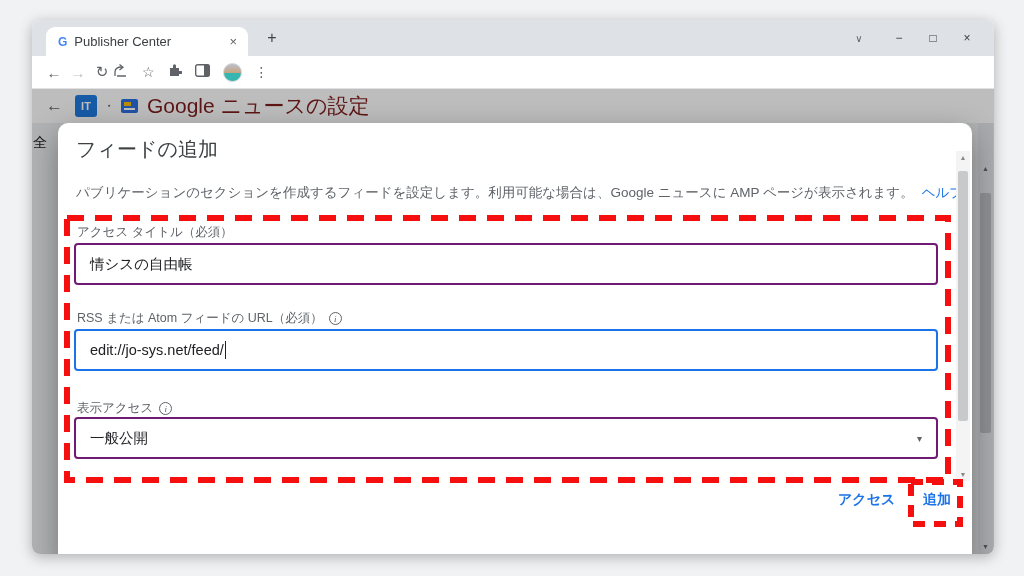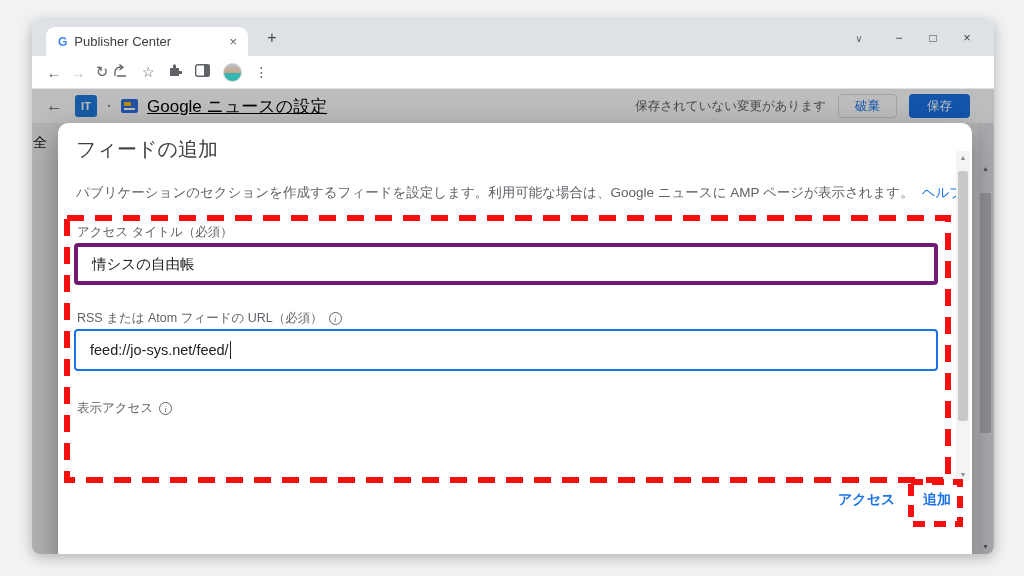--- a/index.html
+++ b/index.html
@@ -39,21 +39,21 @@
   .pagearea { position:relative; height:465px; background:#eef0f2; }
   .pageheader { position:absolute; left:0; top:0; right:0; height:34px; background:#fff;
                 display:flex; align-items:center; padding:0 14px; }
   .back-arrow { font-size:17px; color:#5f6368; margin-right:12px; }
   .pub-logo { width:22px; height:22px; background:#1f7be0; color:#fff; border-radius:3px;
               font-size:11px; font-weight:bold; display:flex; align-items:center; justify-content:center; }
   .dot-sep { margin:0 6px; color:#5f6368; font-size:12px; }
   .news-icon { width:17px; height:14px; background:#2f6fe0; border-radius:2px; position:relative; margin-right:9px; }
   .news-icon:before { content:""; position:absolute; left:3px; top:3px; width:7px; height:4px; background:#fbbc05; }
   .news-icon:after  { content:""; position:absolute; left:3px; top:9px; width:11px; height:2px; background:#fff; }
-  .page-title { font-size:17px; color:#000000;text-decoration:underline; }
+  .page-title { font-size:21px; color:#7f1d1d; }
   .header-right { margin-left:auto; display:flex; align-items:center; gap:12px; }
   .unsaved { font-size:12.5px; color:#5f6368; }
   .btn-discard { height:24px; padding:0 16px; background:#fff; border:1px solid #dadce0; border-radius:4px;
                  color:#1a73e8; font-size:12.5px; display:flex; align-items:center; }
   .btn-save { height:24px; padding:0 18px; background:#1a73e8; border:none; border-radius:4px;
               color:#fff; font-size:12.5px; display:flex; align-items:center; margin-right:10px; }
   .bg-side-text { position:absolute; left:1px; top:45px; font-size:14px; color:#202124; }
   .bg-divider { position:absolute; left:91px; top:34px; bottom:0; width:1px; background:#d4d6d9; }
   .bg-section-heading { position:absolute; left:118px; top:420px; font-size:17px; color:#202124; }
 
@@ -69,21 +69,21 @@
   .modal { position:absolute; left:26px; top:34px; width:914px; height:446px; background:#fff;
            border-radius:10px; box-shadow:0 10px 30px rgba(0,0,0,.35); z-index:10; }
   .modal-title { position:absolute; left:18px; top:13px; font-size:20px; color:#3c4043; }
   .modal-desc { position:absolute; left:18px; top:61px; font-size:13.5px; color:#5f6368; white-space:nowrap; }
   .help-link { color:#1a73e8; margin-left:8px; text-decoration:none; }
   .field-label { position:absolute; left:19px; font-size:12.5px; color:#5f6368; display:flex; align-items:center; gap:6px; }
   .lbl1 { top:101px; } .lbl2 { top:187px;justify-content:space-between; } .lbl3 { top:277px;align-items:center; }
   .info-icon { width:13px; height:13px; border:1px solid #5f6368; border-radius:50%; font-size:9px;
                color:#5f6368; display:inline-flex; align-items:center; justify-content:center;
                font-family:"Liberation Serif","DejaVu Serif",serif; font-style:italic; }
-  .input { position:absolute; left:16px; width:864px; height:42px; border:4px solid #701a75; border-radius:4px;
+  .input { position:absolute; left:16px; width:864px; height:42px; border:2px solid #701a75; border-radius:4px;
            background:#fff; font-size:14.5px; color:#202124; display:flex; align-items:center; padding:0 14px; }
   .inp1 { top:120px; }
   .inp2 { top:206px; border:2px solid #1a73e8; }
   .caret-bar { display:inline-block; width:1px; height:18px; background:#202124; margin-left:1px; }
   .select { top:294px; }
   .select .caret { position:absolute; right:14px; font-size:10px; color:#5f6368; }
   .modal-btn { position:absolute; top:368px; font-size:14px; color:#1a73e8; font-weight:bold; background:none; border:none; }
   .btn-cancel { left:780px; } .btn-add { left:865px; }
 
   
@@ -145,25 +145,20 @@
   </div>
 
   <div class="pagearea">
 
     <div class="pageheader">
       <span class="back-arrow">←</span>
       <span class="pub-logo">IT</span>
       <span class="dot-sep">・</span>
       <span class="news-icon"></span>
       <span class="page-title">Google ニュースの設定</span>
-      <div class="header-right">
-        <span class="unsaved">保存されていない変更があります</span>
-        <button class="btn-discard">破棄</button>
-        <button class="btn-save">保存</button>
-      </div>
     </div>
 
     <span class="bg-side-text">全</span>
     <div class="bg-divider"></div>
     <span class="bg-section-heading">アクセス グループ</span>
 
     <div class="dim-overlay"></div>
 
     <div class="page-scrollbar">
       <span class="up">▲</span>
@@ -182,27 +177,31 @@
       </div>
       <div class="input inp1">
         <span>情シスの自由帳</span>
       </div>
 
       <div class="field-label lbl2">
         <span>RSS または Atom フィードの URL（必須）</span>
         <span class="info-icon">i</span>
       </div>
       <div class="input inp2">
-        <span>feed://jo-sys.net/feed/</span>
+        <span>edit://jo-sys.net/feed/</span>
           <span class="caret-bar"></span>
       </div>
 
       <div class="field-label lbl3">
         <span>表示アクセス</span>
         <span class="info-icon">i</span>
+      </div>
+      <div class="input select">
+        <span>一般公開</span>
+        <span class="caret">▾</span>
       </div>
 
       <button class="modal-btn btn-cancel">アクセス</button>
       <button class="modal-btn btn-add">追加</button>
 
       <div class="modal-scrollbar">
         <span class="up">▲</span>
         <div class="modal-thumb"></div>
         <span class="down">▼</span>
       </div>

